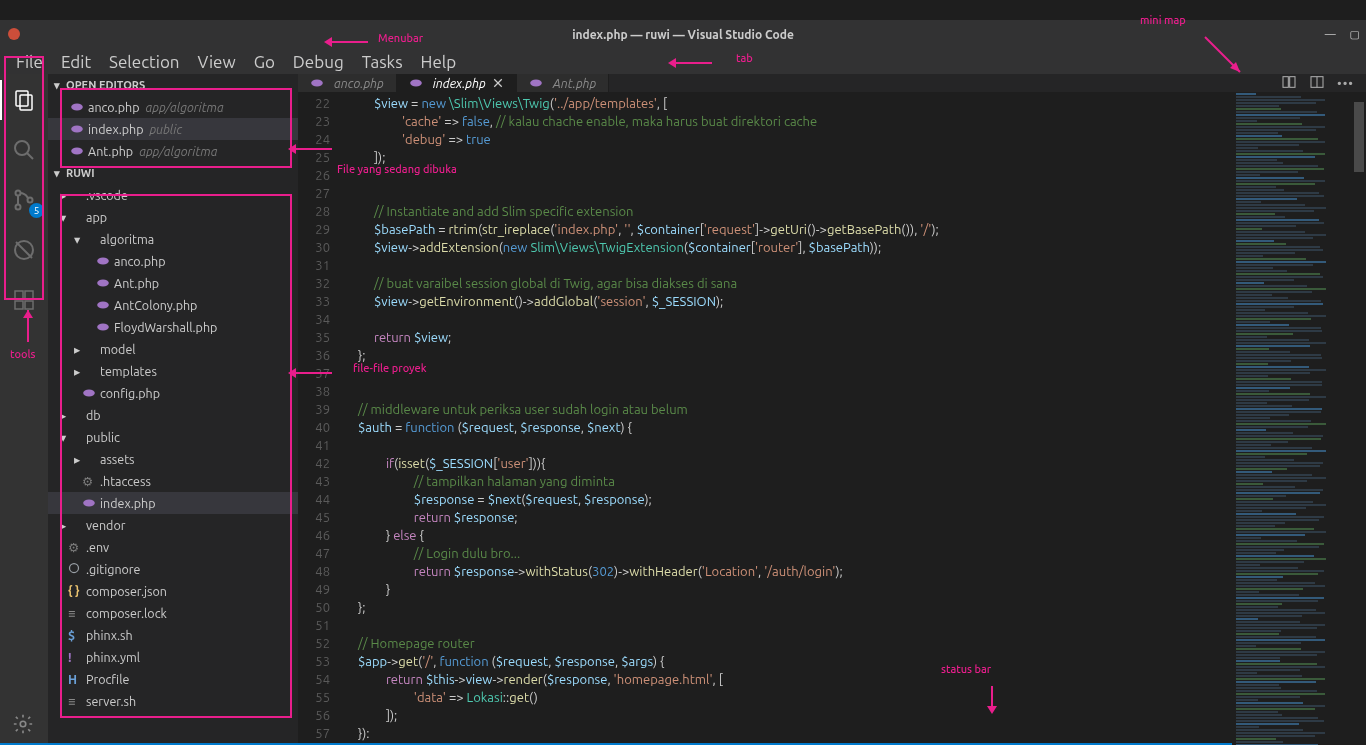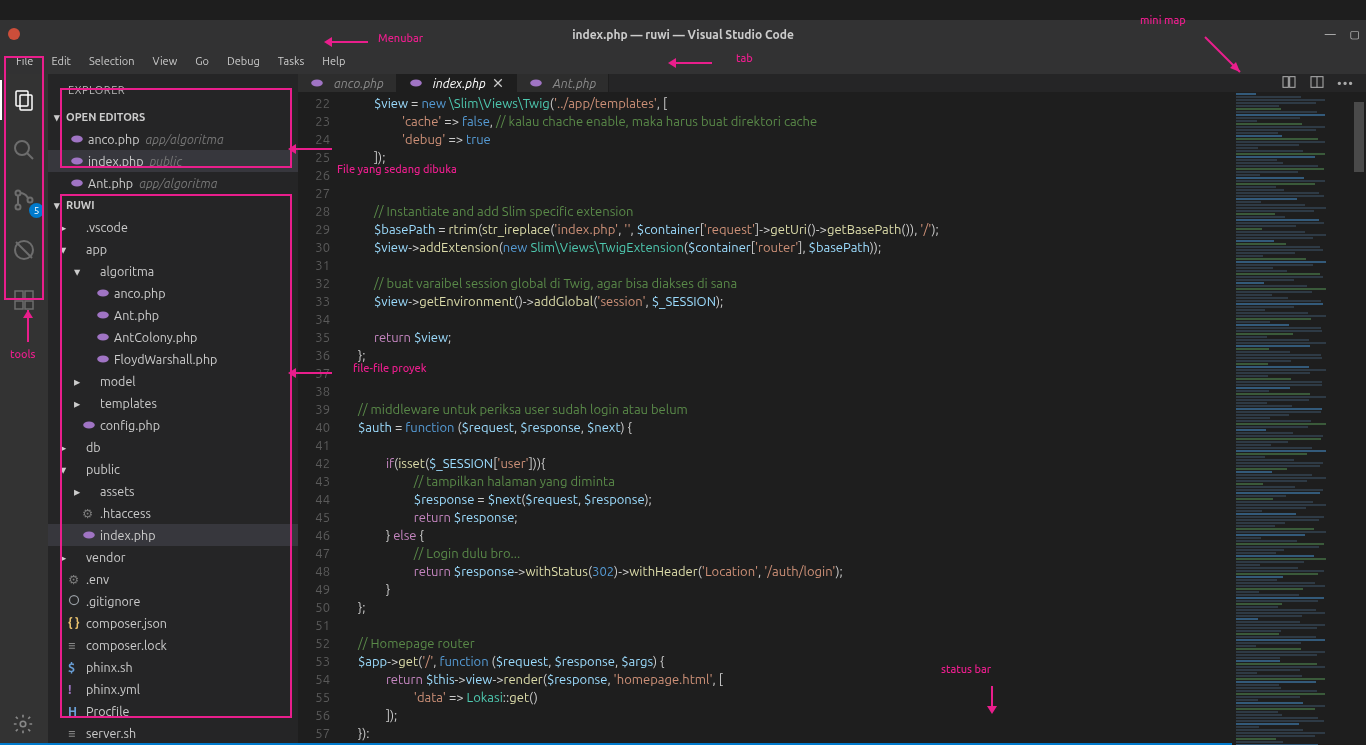--- a/index.html
+++ b/index.html
@@ -4,21 +4,21 @@
 <style>
 * { margin: 0; padding: 0; box-sizing: border-box; font-family: "Segoe UI", Ubuntu, sans-serif; }
 body { background: #1e1e1e; color: #ccc; width: 1366px; height: 745px; overflow: hidden; font-size: 13px; }
 
 .titlebar { height: 28px; background: #323233; display: flex; align-items: center; position: relative; margin-top: 20px; }
 .titlebar .close-circle { width: 12px; height: 12px; border-radius: 50%; background: #cc4e3a; margin-left: 8px; }
 .titlebar .title { position: absolute; left: 50%; transform: translateX(-50%); color: #ccc; font-size: 12px; font-weight: 600; }
 .window-controls { position: absolute; right: 6px; display: flex; gap: 14px; color: #ccc; font-size: 11px; }
 
 .menubar { height: 26px; background: #323233; display: flex; align-items: center; padding-left: 8px; gap: 2px; }
-.menubar .mi { padding: 3px 8px; color: #ccc; font-size: 11px; }
+.menubar .mi { padding: 3px 8px; color: #ccc; font-size: 17px; }
 
 .workbench { display: flex; height: 669px; }
 
 .activitybar { width: 48px; background: #333; display: flex; flex-direction: column; align-items: center; padding-top: 6px; gap: 10px; position: relative; }
 .abar-item { width: 48px; height: 40px; display: flex; align-items: center; justify-content: center; color: #6d6d6d; position: relative; }
 .abar-item.active { color: #fff; }
 .abar-item.active::before { content: ""; position: absolute; left: 0; top: 0; bottom: 0; width: 2px; background: #fff; }
 .abar-item svg { width: 24px; height: 24px; }
 .abar-badge { position: absolute; bottom: 2px; right: 4px; background: #007acc; color: #fff; border-radius: 50%; width: 15px; height: 15px; display: flex; align-items: center; justify-content: center; font-size: 10px; }
 .settings-gear { position: absolute; bottom: 6px; left: 12px; color: #888; }
@@ -133,21 +133,20 @@
     </div>
     <div class="settings-gear">
       <svg width="22" height="22" viewBox="0 0 24 24" fill="none" stroke="currentColor" stroke-width="1.8">
           <circle cx="12" cy="12" r="3"></circle>
           <path d="M12 2v3M12 19v3M4.2 4.2l2.1 2.1M17.7 17.7l2.1 2.1M2 12h3M19 12h3M4.2 19.8l2.1-2.1M17.7 6.3l2.1-2.1"></path>
         </svg>
     </div>
   </div>
 
   <div class="sidebar">
-    <div class="sidebar-title">EXPLORER</div>
     <div class="section-h">
         <span class="tw">▾</span>
         <span>OPEN EDITORS</span>
       </div>
     <div id="open-editors">
         <div class="file-row" style="padding-left: 22px;">
           <span class="ico">
             <svg width="14" height="14" viewBox="0 0 24 24">
               <ellipse cx="12" cy="12" rx="10" ry="6" fill="#a074c4"></ellipse>
             </svg>

